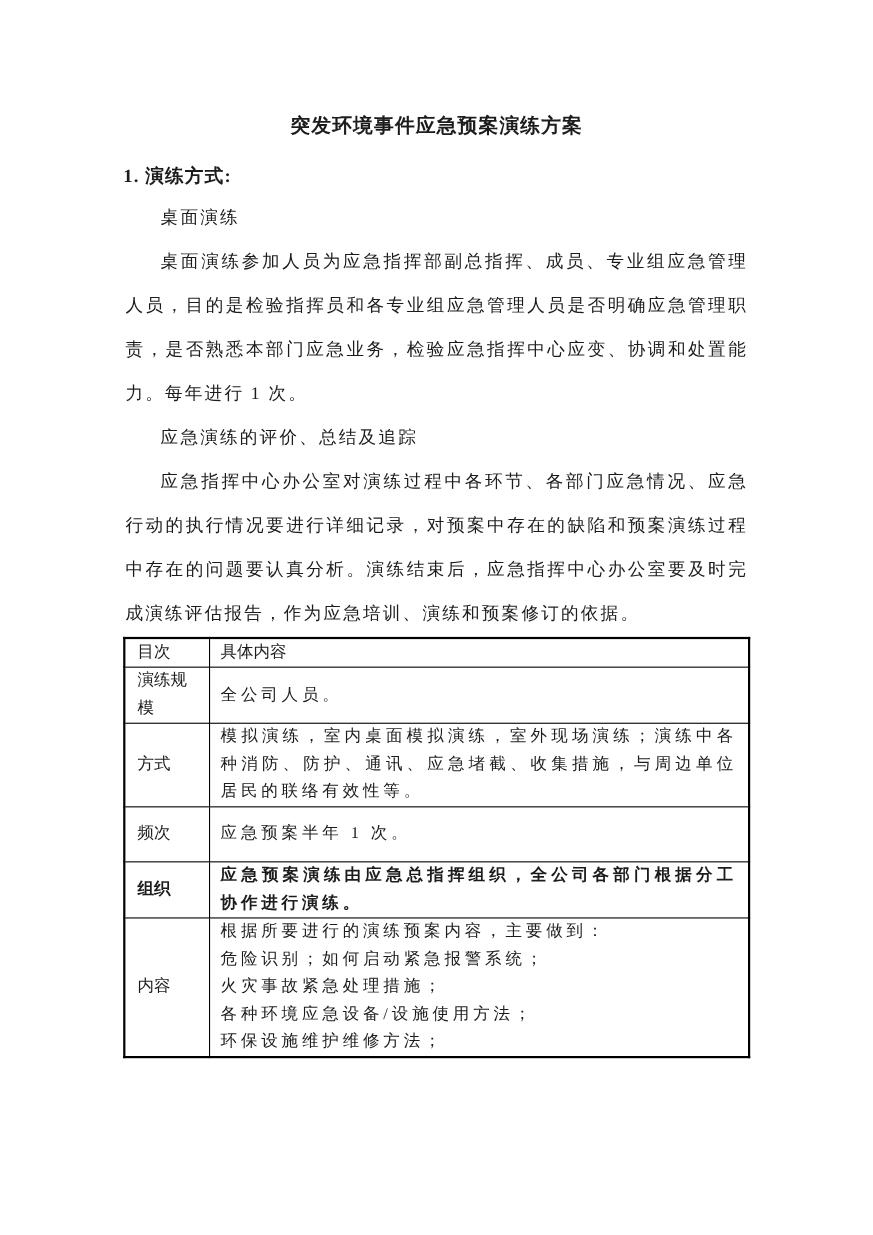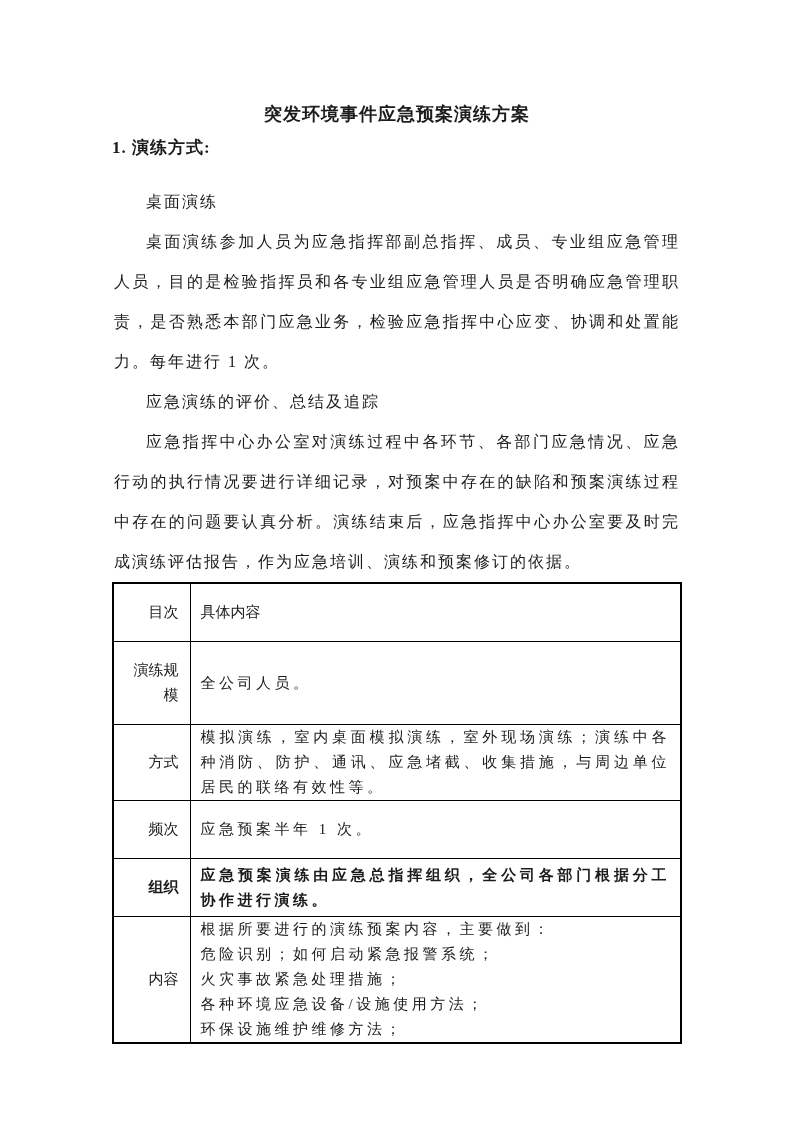--- a/index.html
+++ b/index.html
@@ -16,32 +16,32 @@
     height: 1123px;
     padding-top: 103px;
     background: #ffffff;
   }
   .doc-title {
     font-size: 18px;
     font-weight: bold;
     line-height: 22px;
     text-align: center;
     letter-spacing: 1px;
-    margin-bottom: 12px;
+    margin-bottom: 24px;
   }
   .content {
     width: 570px;
     margin: 0 auto;
   }
   .section-heading {
     font-size: 17px;
     font-weight: bold;
     line-height: 22px;
     letter-spacing: 1px;
-    margin-bottom: 23px;
+    margin-bottom: 8px;
   }
   .para {
     font-size: 16px;
     line-height: 40px;
     letter-spacing: 2px;
     text-align: justify;
     text-justify: inter-character;
     text-indent: 2em;
     padding: 0 2px;
   }
@@ -63,22 +63,22 @@
   table.drill-table th,
   table.drill-table td {
     border: 1px solid #000000;
     font-size: 15px;
     line-height: 25px;
     vertical-align: middle;
     font-weight: normal;
   }
   th.col-label, td.cell-label {
     width: 77px;
-    text-align: right;
-    padding: 16px 11px;
+    text-align: left;
+    padding: 0 11px;
   }
   th.col-content, td.cell-content {
     text-align: left;
     padding: 0 10px;
   }
   td.cell-content {
     text-align: justify;
     text-justify: inter-character;
     letter-spacing: 3.5px;
     white-space: pre-line;

